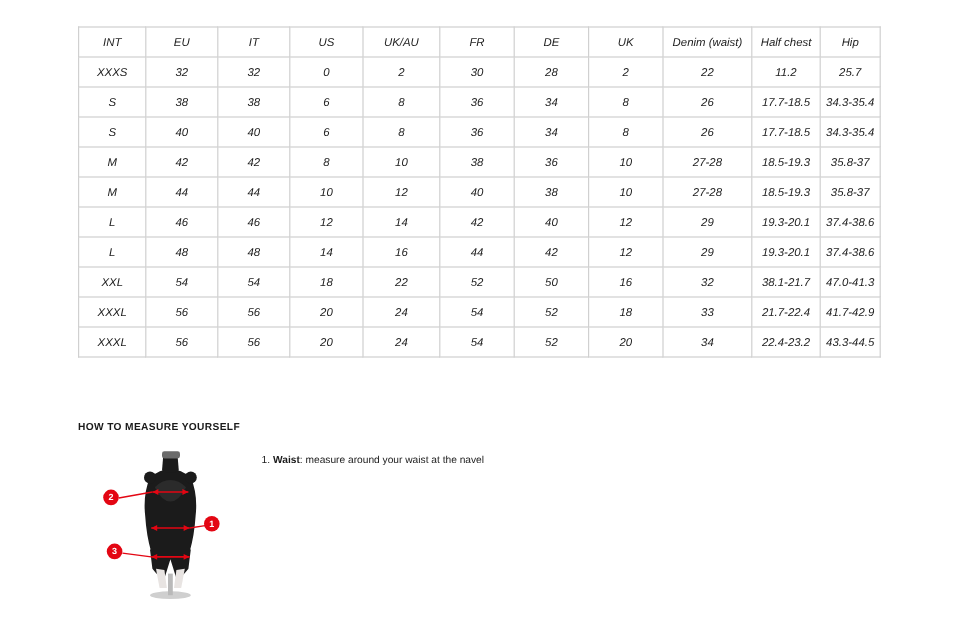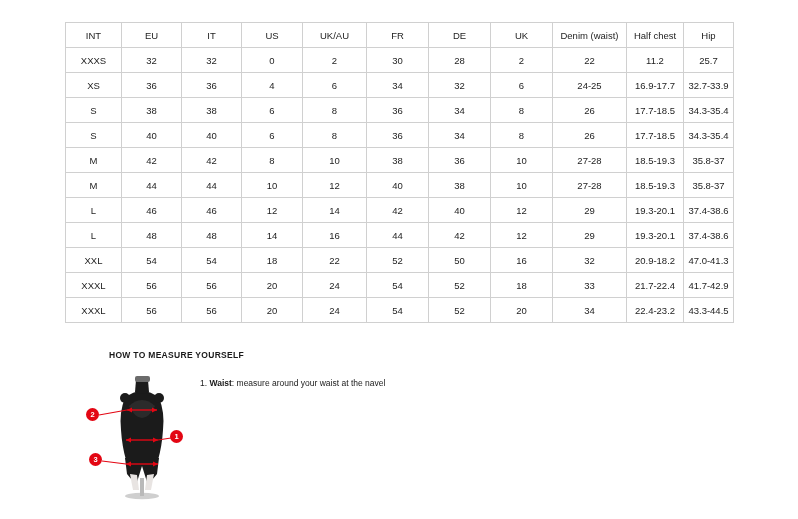--- a/index.html
+++ b/index.html
@@ -23,20 +23,21 @@
   .table-wrap {
     position: absolute;
     left: 65px;
     top: 22px;
     width: 668px;
   }
   table.size-table {
     border-collapse: collapse;
     width: 668px;
     table-layout: fixed;
+    font-style: italic;
   }
   table.size-table td,
   table.size-table th {
     border: 1px solid #d0d0d0;
     height: 25px;
     font-size: 9.5px;
     font-weight: normal;
     text-align: center;
     vertical-align: middle;
     color: #1d1d1d;
@@ -64,34 +65,34 @@
     left: 65px;
     top: 350px;
     width: 680px;
   }
   .measure-title {
     font-size: 8.5px;
     font-weight: bold;
     letter-spacing: 0.3px;
     color: #1a1a1a;
     margin-bottom: 10px;
-    margin-left: 44px;
   }
   .measure-body {
     display: flex;
     align-items: flex-start;
   }
   .figure-box {
     position: relative;
     width: 115px;
     height: 130px;
     margin-left: 20px;
     flex: 0 0 auto;
   }
   .instructions {
+    margin-left: 18px;
     padding-top: 8px;
   }
   .instructions p {
     margin: 0 0 12px 0;
     font-size: 8.5px;
     line-height: 1.2;
     color: #1a1a1a;
   }
   .instructions p b { font-weight: bold; }
 
@@ -160,33 +161,20 @@
           <td>0</td>
           <td>2</td>
           <td>30</td>
           <td>28</td>
           <td>2</td>
           <td>22</td>
           <td>11.2</td>
           <td>25.7</td>
         </tr>
         <tr>
-          <td>XS</td>
-          <td>36</td>
-          <td>36</td>
-          <td>4</td>
-          <td>6</td>
-          <td>34</td>
-          <td>32</td>
-          <td>6</td>
-          <td>24-25</td>
-          <td>16.9-17.7</td>
-          <td>32.7-33.9</td>
-        </tr>
-        <tr>
           <td>S</td>
           <td>38</td>
           <td>38</td>
           <td>6</td>
           <td>8</td>
           <td>36</td>
           <td>34</td>
           <td>8</td>
           <td>26</td>
           <td>17.7-18.5</td>
@@ -260,21 +248,21 @@
         <tr>
           <td>XXL</td>
           <td>54</td>
           <td>54</td>
           <td>18</td>
           <td>22</td>
           <td>52</td>
           <td>50</td>
           <td>16</td>
           <td>32</td>
-          <td>20.9-18.2</td>
+          <td>38.1-21.7</td>
           <td>47.0-41.3</td>
         </tr>
         <tr>
           <td>XXXL</td>
           <td>56</td>
           <td>56</td>
           <td>20</td>
           <td>24</td>
           <td>54</td>
           <td>52</td>

